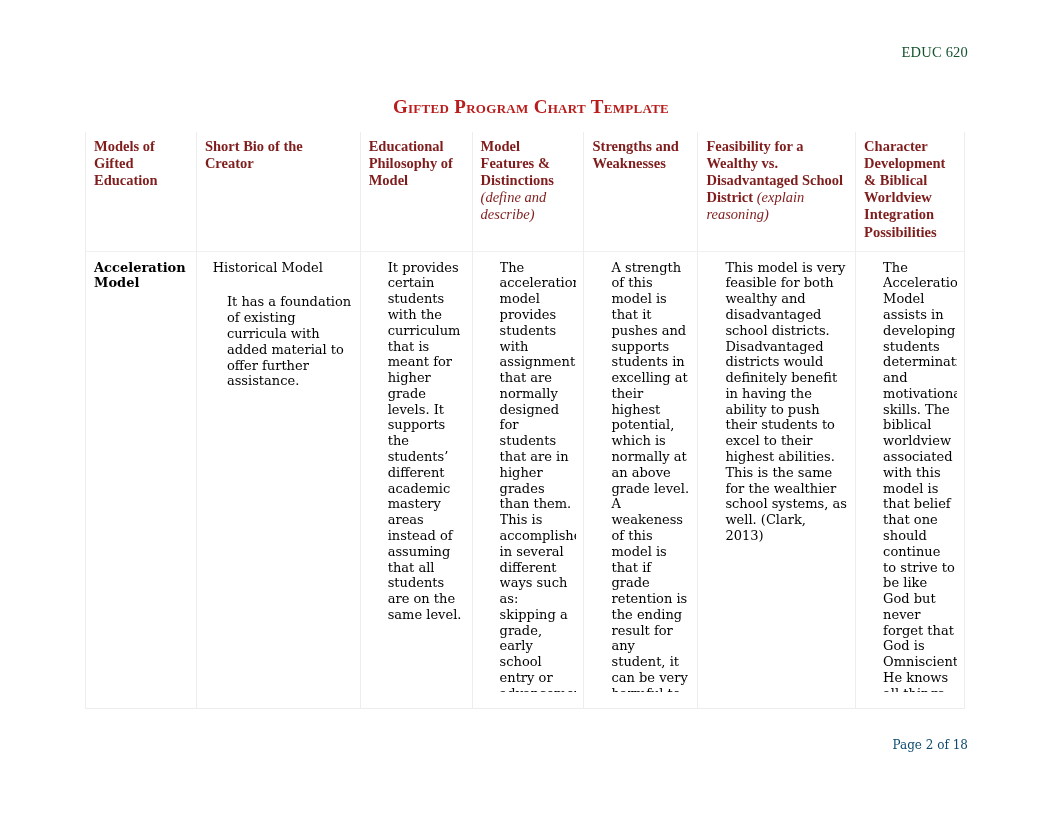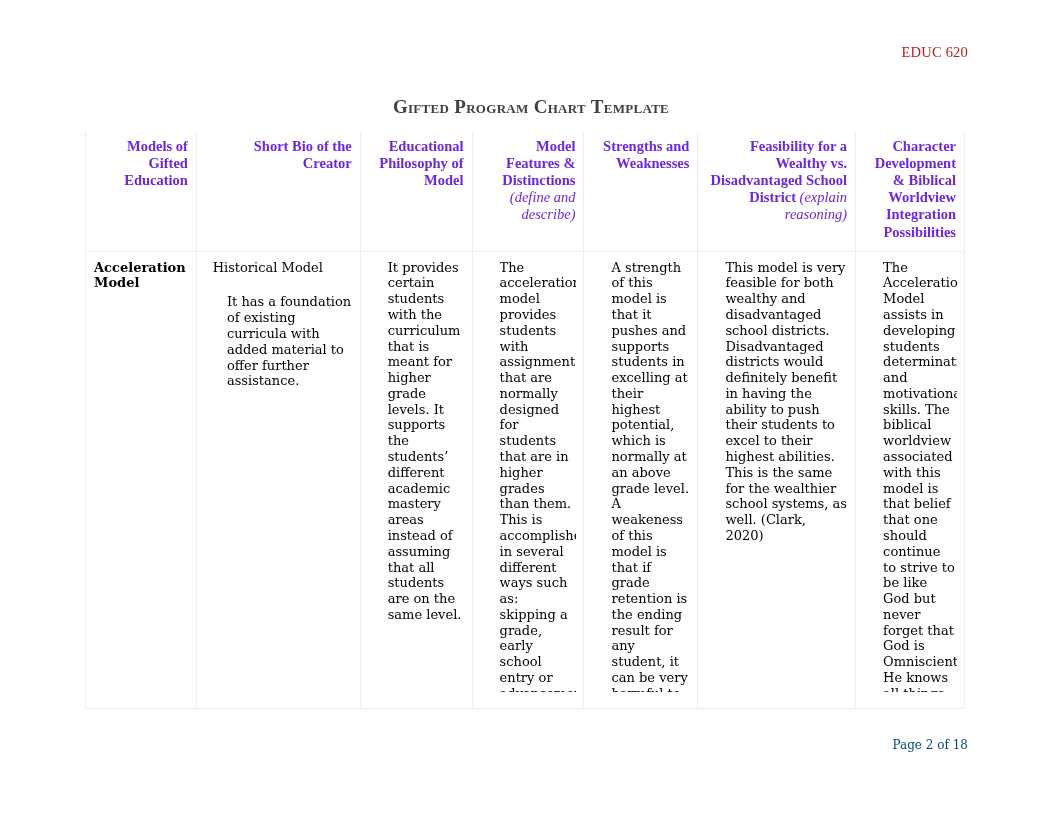--- a/index.html
+++ b/index.html
@@ -24,36 +24,36 @@
   }
 
   
   .doc-header {
     position: absolute;
     top: 44px;
     right: 94px;
     font-family: "Liberation Serif", "DejaVu Serif", serif;
     font-size: 14.5px;
     letter-spacing: 0.2px;
-    color: #b91c1c;
+    color: #14532d;
   }
 
   
   .doc-title {
     position: absolute;
     top: 96px;
     left: 0;
     width: 1062px;
     text-align: center;
     font-family: "Liberation Serif", "DejaVu Serif", serif;
     font-weight: bold;
     font-size: 19px;
     font-variant: small-caps;
     letter-spacing: 0.3px;
-    color: #404040;
+    color: #b91c1c;
   }
 
   
   .chart-wrap {
     position: absolute;
     top: 132px;
     left: 85px;
     width: 880px;
   }
 
@@ -85,26 +85,26 @@
     border-right: 1px solid #e6e6e6;
     border-top: 1px solid #e8e8e8;
     padding-bottom: 2px;
   }
   tr.phase-row td.blank-cell {
     background: linear-gradient(to bottom, #ececec 0%, #f4f4f4 45%, #fcfcfc 80%, #ffffff 100%);
   }
 
   
   tr.head-row td {
-    text-align: right;
+    text-align: left;
     font-weight: bold;
     font-size: 14.5px;
     line-height: 1.18;
     padding: 6px 8px 10px 8px;
-    color: #6d28d9;
+    color: #7f1d1d;
     border-bottom: 1px solid #f0f0f0;
   }
   tr.head-row td .paren {
     font-weight: normal;
     font-style: italic;
   }
   tr.head-row td.col-feas {
     
   }
 
@@ -197,21 +197,21 @@
         <td>
               <span class="clip">It provides certain students with the curriculum that is meant for higher grade levels. It supports the students’ different academic mastery areas instead of assuming that all students are on the same level.</span>
             </td>
         <td>
               <span class="clip">The acceleration model provides students with assignments that are normally designed for students that are in higher grades than them. This is accomplished in several different ways such as: skipping a grade, early school entry or advancement placement for those students</span>
             </td>
         <td>
               <span class="clip">A strength of this model is that it pushes and supports students in excelling at their highest potential, which is normally at an above grade level. A weakeness of this model is that if grade retention is the ending result for any student, it can be very harmful to the student mentally. (DeLacy,</span>
             </td>
         <td>
-              <span class="clip">This model is very feasible for both wealthy and disadvantaged school districts. Disadvantaged districts would definitely benefit in having the ability to push their students to excel to their highest abilities. This is the same for the wealthier school systems, as well. (Clark, 2020)</span>
+              <span class="clip">This model is very feasible for both wealthy and disadvantaged school districts. Disadvantaged districts would definitely benefit in having the ability to push their students to excel to their highest abilities. This is the same for the wealthier school systems, as well. (Clark, 2013)</span>
             </td>
         <td>
               <span class="clip">The Acceleration Model assists in developing students determination and motivational skills. The biblical worldview associated with this model is that belief that one should continue to strive to be like God but never forget that God is Omniscient. He knows all things.</span>
             </td>
       </tr>
     </tbody>
       </table>
   </div>
 
   <div class="doc-footer">Page 2 of 18</div>

